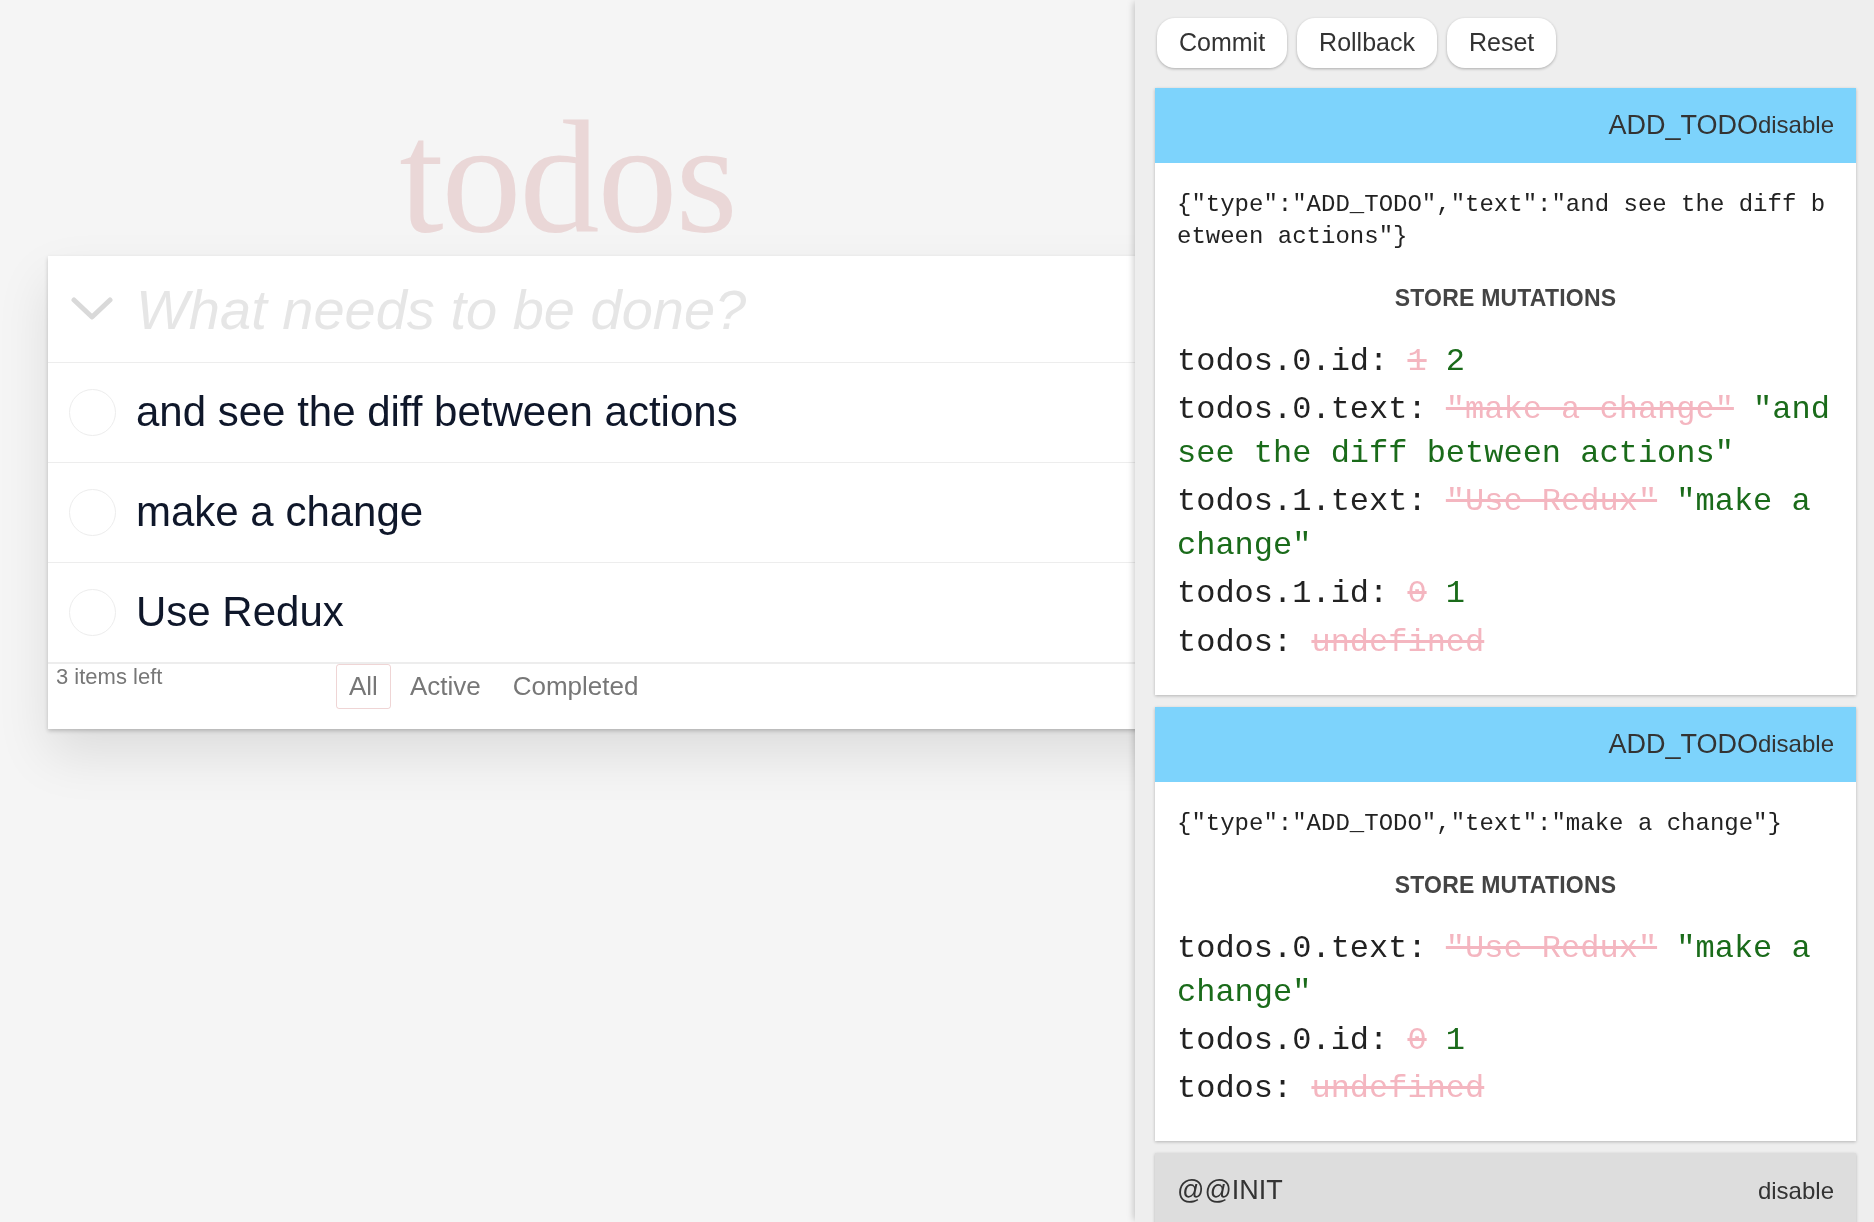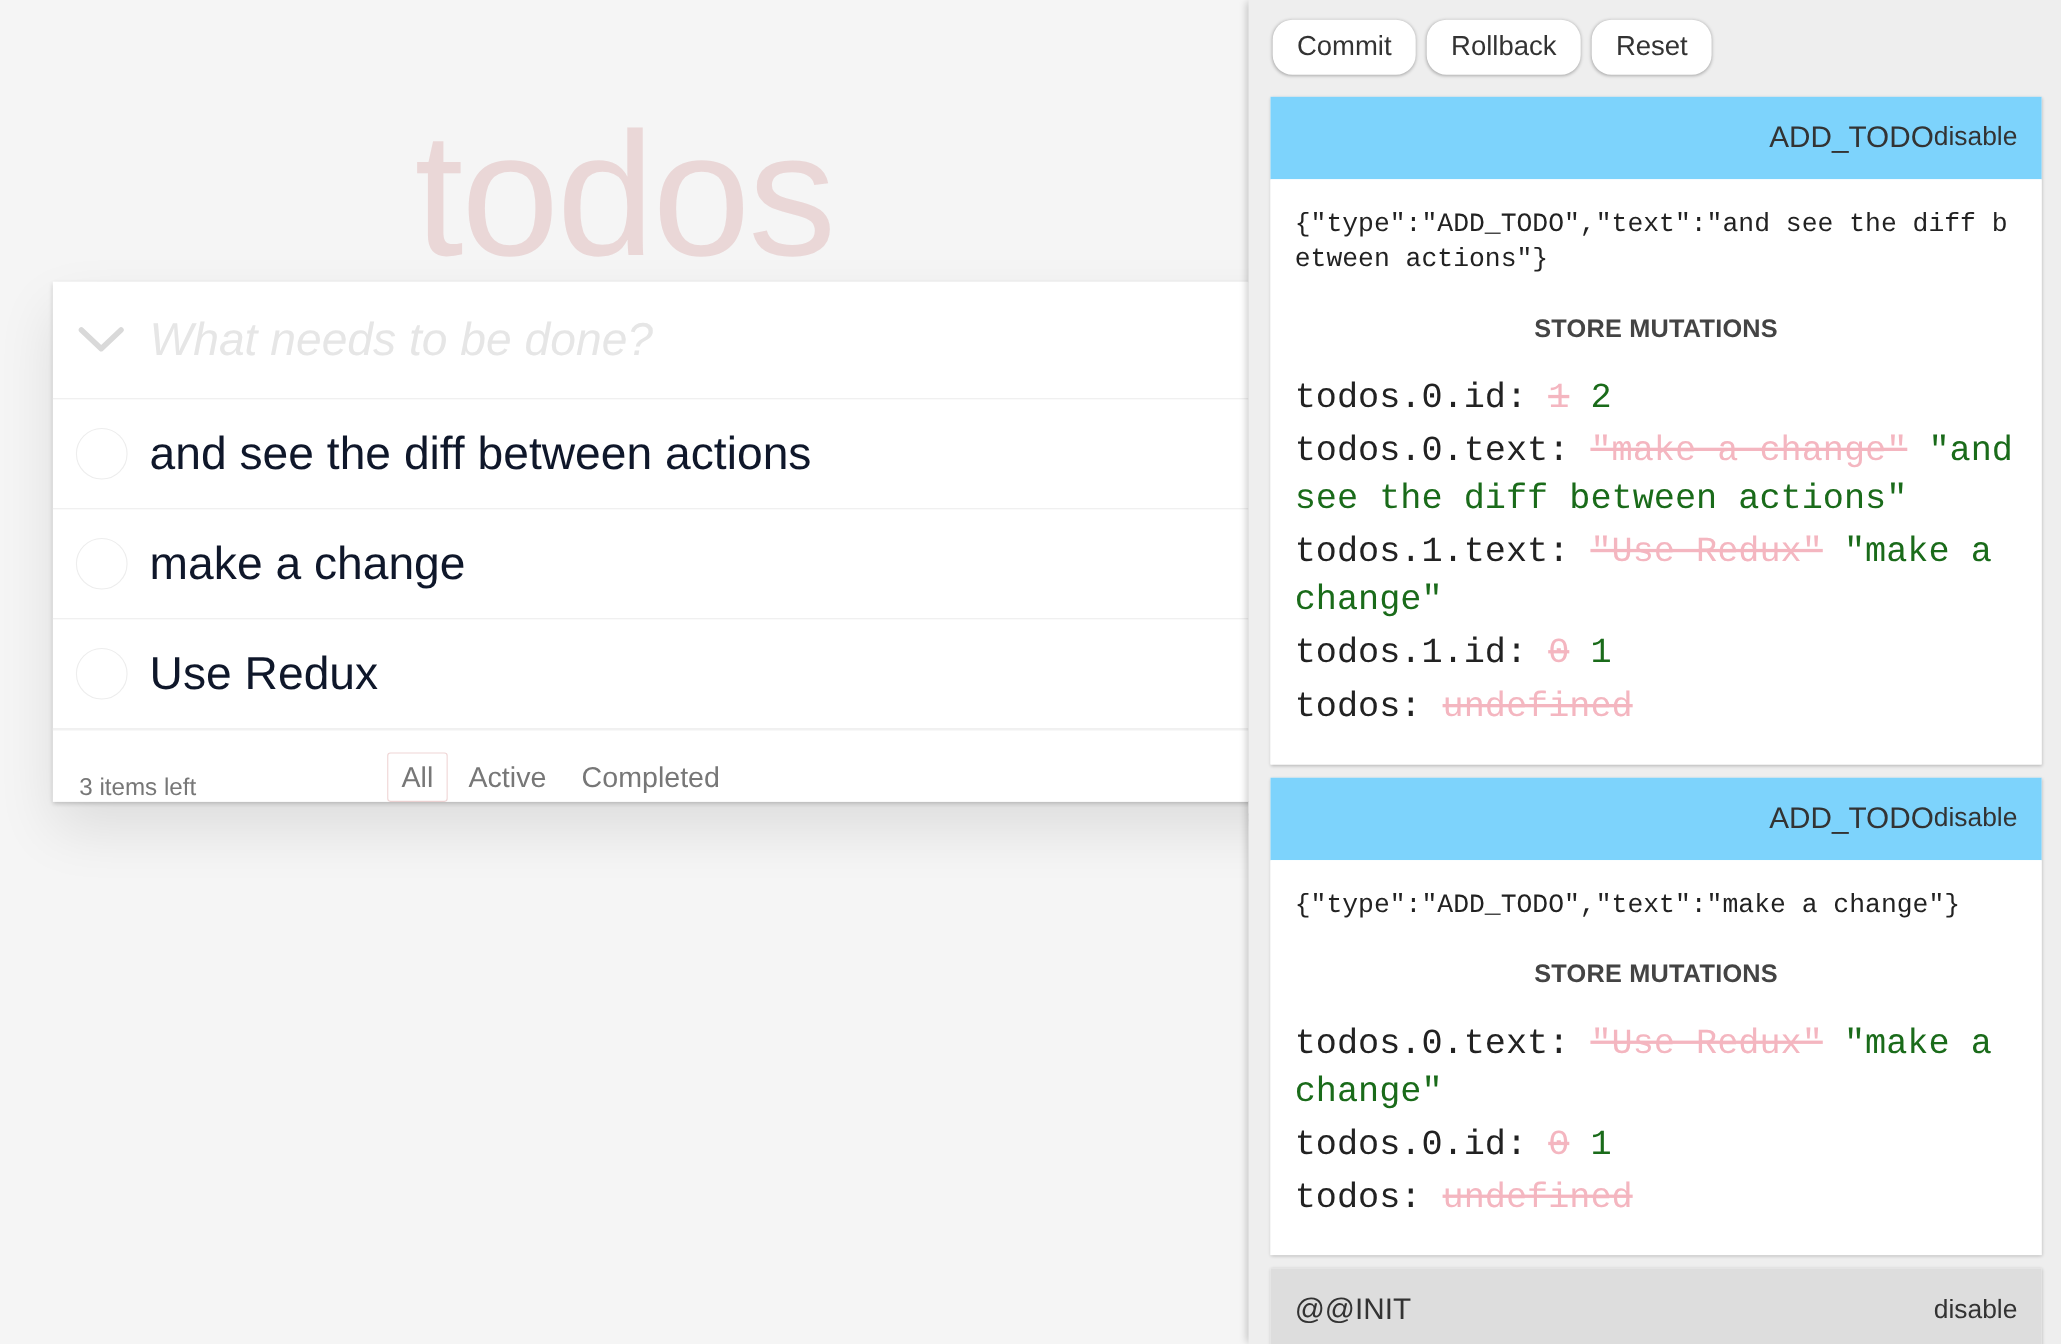--- a/index.html
+++ b/index.html
@@ -34,21 +34,21 @@
 
   .todo-title {
     position: absolute;
     top: -18px;
     left: 0;
     width: 1135px;
     text-align: center;
     font-size: 160px;
     font-weight: 100;
     color: rgba(175, 47, 47, 0.15);
-    font-family: Liberation Sans, sans-serif;
+    font-family: Liberation Serif, serif;
     letter-spacing: -2px;
     line-height: 1.1;
     user-select: none;
   }
 
   .todoapp {
     position: absolute;
     left: 48px;
     top: 256px;
     width: 1140px;
@@ -92,21 +92,21 @@
     line-height: 1;
     cursor: pointer;
     user-select: none;
   }
   .toggle-all-chevron svg { display:block; }
   .new-todo-input {
     flex: 1;
     border: none;
     outline: none;
     background: transparent;
-    font-size: 42px;
+    font-size: 56px;
     font-weight: 300;
     font-style: italic;
     color: #ef4444;
     font-family: "Liberation Sans", sans-serif;
     padding: 0;
   }
   .new-todo-input::placeholder {
     color: #e6e6e6;
     font-style: italic;
     font-weight: 300;
@@ -144,24 +144,24 @@
     font-size: 42px;
     font-weight: 300;
     line-height: 1.2;
     white-space: nowrap;
   }
 
   .todo-footer {
     position: relative;
     height: 66px;
     display: flex;
-    align-items: flex-end;
+    align-items: flex-start;
     color: #777;
     font-size: 20px;
-    padding: 0 24px;
+    padding: 0 8px;
     box-sizing: border-box;
     border-top: 1px solid #ededed;
   }
   .todo-count { width: 280px; font-size: 22px; color: #777; }
   .filters {
     display: flex;
     align-items: center;
     gap: 6px;
     list-style: none;
     margin: 0;

